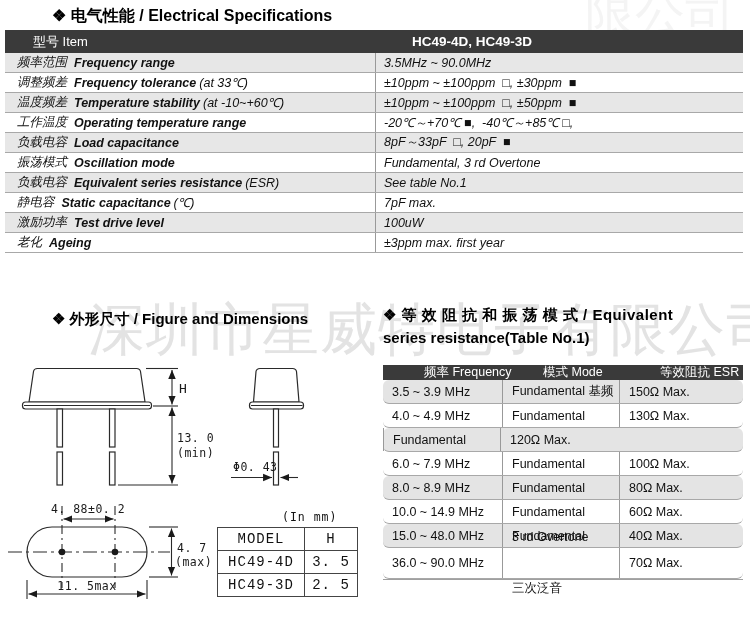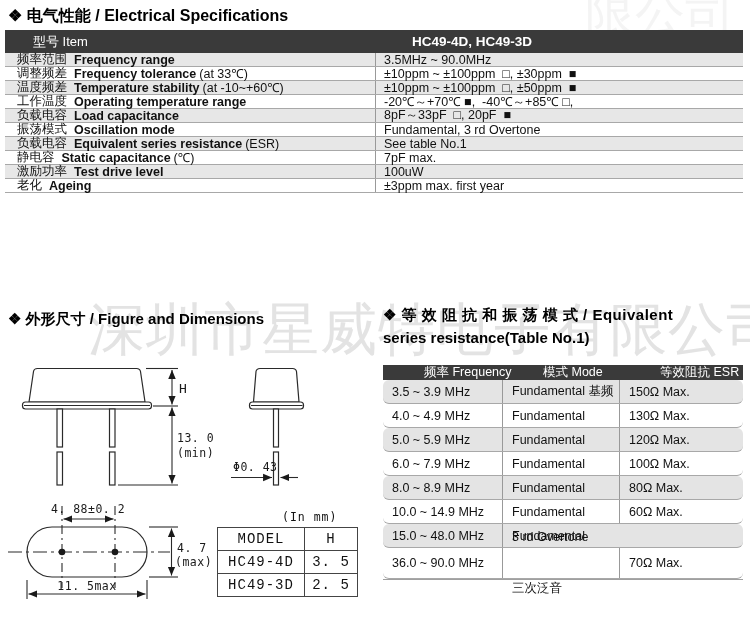--- a/index.html
+++ b/index.html
@@ -7,32 +7,32 @@
         font-family:"Liberation Sans",sans-serif;color:#111;}
   .layer{position:absolute;z-index:1;}
 
   
   .wm{position:absolute;z-index:0;white-space:nowrap;color:#bdbdbd;opacity:.42;
       font-family:"DejaVu Serif",serif;pointer-events:none;}
   .wm-main{left:88px;top:292px;font-size:57px;letter-spacing:1px;}
   .wm-top{left:585px;top:-20px;font-size:50px;opacity:.16;}
 
   
-  .sec-title{position:absolute;font-weight:bold;font-size:16px;color:#000;white-space:nowrap;}
+  .sec-title{position:absolute;font-weight:bold;font-size:16px;color:#000;white-space:nowrap;margin-left:44px;}
   .sec-title.small{font-size:15px;}
   .esr-title{position:absolute;left:383px;top:303px;width:362px;font-weight:bold;font-size:15px;
              line-height:23px;color:#000;}
 
   
   .spec{position:absolute;left:5px;top:30px;width:738px;}
   .spec-head{display:flex;background:#3a3a3a;color:#fff;height:23px;align-items:center;font-size:13px;}
   .spec-head .h-item{width:370px;padding-left:28px;}
   .spec-head .h-model{padding-left:9px;font-weight:bold;font-size:13.5px;}
-  .spec-row{display:flex;height:14px;border-bottom:1px solid #a8a8a8;box-sizing:border-box;
-            align-items:stretch;font-size:12.5px;}
+  .spec-row{display:flex;height:20px;border-bottom:1px solid #a8a8a8;box-sizing:border-box;
+            align-items:stretch;font-size:12.5px;font-style:italic;}
   .spec-row:nth-child(odd){background:#e7e7e7;}
   .spec-row:nth-child(even){background:#fff;}
   .spec-row .c-label{width:370px;padding-left:12px;display:flex;align-items:center;box-sizing:border-box;}
   .spec-row .c-label .zh{margin-right:7px;}
   .spec-row .c-label .note{margin-left:3px;font-weight:normal;}
   .spec-row .c-val{flex:1;border-left:1px solid #999;padding-left:8px;display:flex;align-items:center;
                    white-space:pre;}
 
   
   .esr{position:absolute;left:383px;top:365px;width:360px;border-bottom:1px solid #a0a0a0;}
@@ -181,21 +181,20 @@
         <div class="ecell ec1">3.5 ~ 3.9 MHz</div>
         <div class="ecell ec2">Fundamental 基频</div>
         <div class="ecell ec3">150Ω Max.</div>
       </div>
       <div class="esr-row">
         <div class="ecell ec1">4.0 ~ 4.9 MHz</div>
         <div class="ecell ec2">Fundamental</div>
         <div class="ecell ec3">130Ω Max.</div>
       </div>
       <div class="esr-row">
-        <div class="ecell ec1">5.0 ~ 5.9 MHz</div>
         <div class="ecell ec2">Fundamental</div>
         <div class="ecell ec3">120Ω Max.</div>
       </div>
       <div class="esr-row">
         <div class="ecell ec1">6.0 ~ 7.9 MHz</div>
         <div class="ecell ec2">Fundamental</div>
         <div class="ecell ec3">100Ω Max.</div>
       </div>
       <div class="esr-row">
         <div class="ecell ec1">8.0 ~ 8.9 MHz</div>
@@ -203,20 +202,21 @@
         <div class="ecell ec3">80Ω Max.</div>
       </div>
       <div class="esr-row">
         <div class="ecell ec1">10.0 ~ 14.9 MHz</div>
         <div class="ecell ec2">Fundamental</div>
         <div class="ecell ec3">60Ω Max.</div>
       </div>
       <div class="esr-row">
         <div class="ecell ec1">15.0 ~ 48.0 MHz</div>
         <div class="ecell ec2">Fundamental</div>
+        <div class="ecell ec3">40Ω Max.</div>
       </div>
       <div class="esr-row tall">
         <div class="ecell ec1">36.0 ~ 90.0 MHz</div>
         <div class="ecell ec2">
           <div class="mode-two">
             <span>3 rd Overtone</span>
             <span>三次泛音</span>
           </div>
         </div>
         <div class="ecell ec3">70Ω Max.</div>

